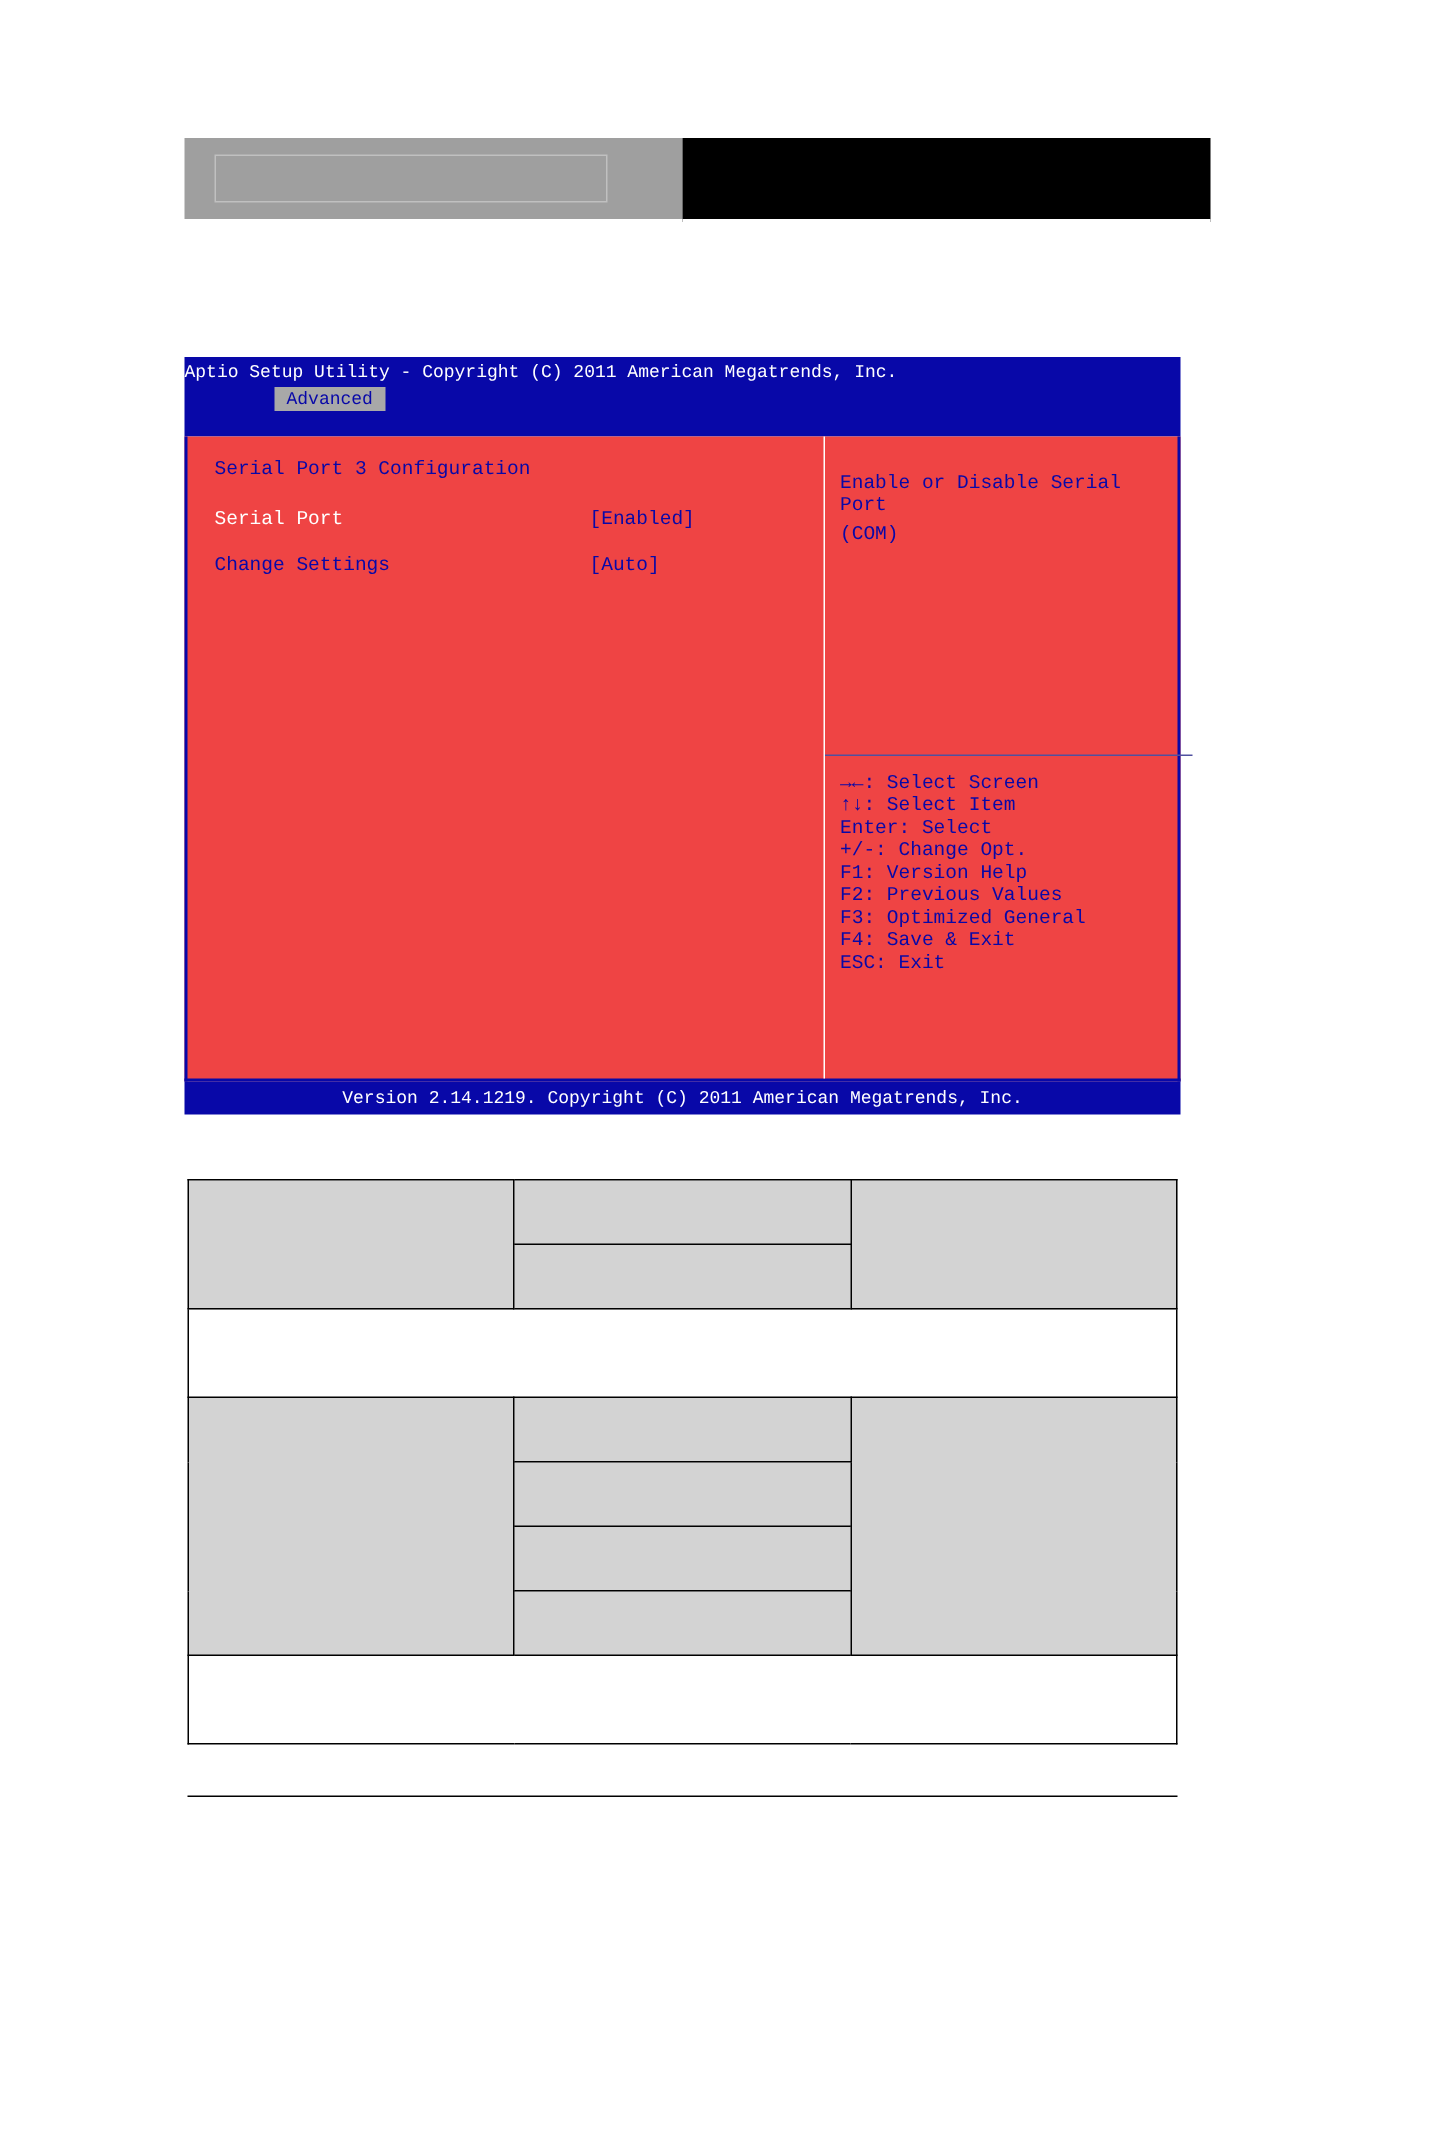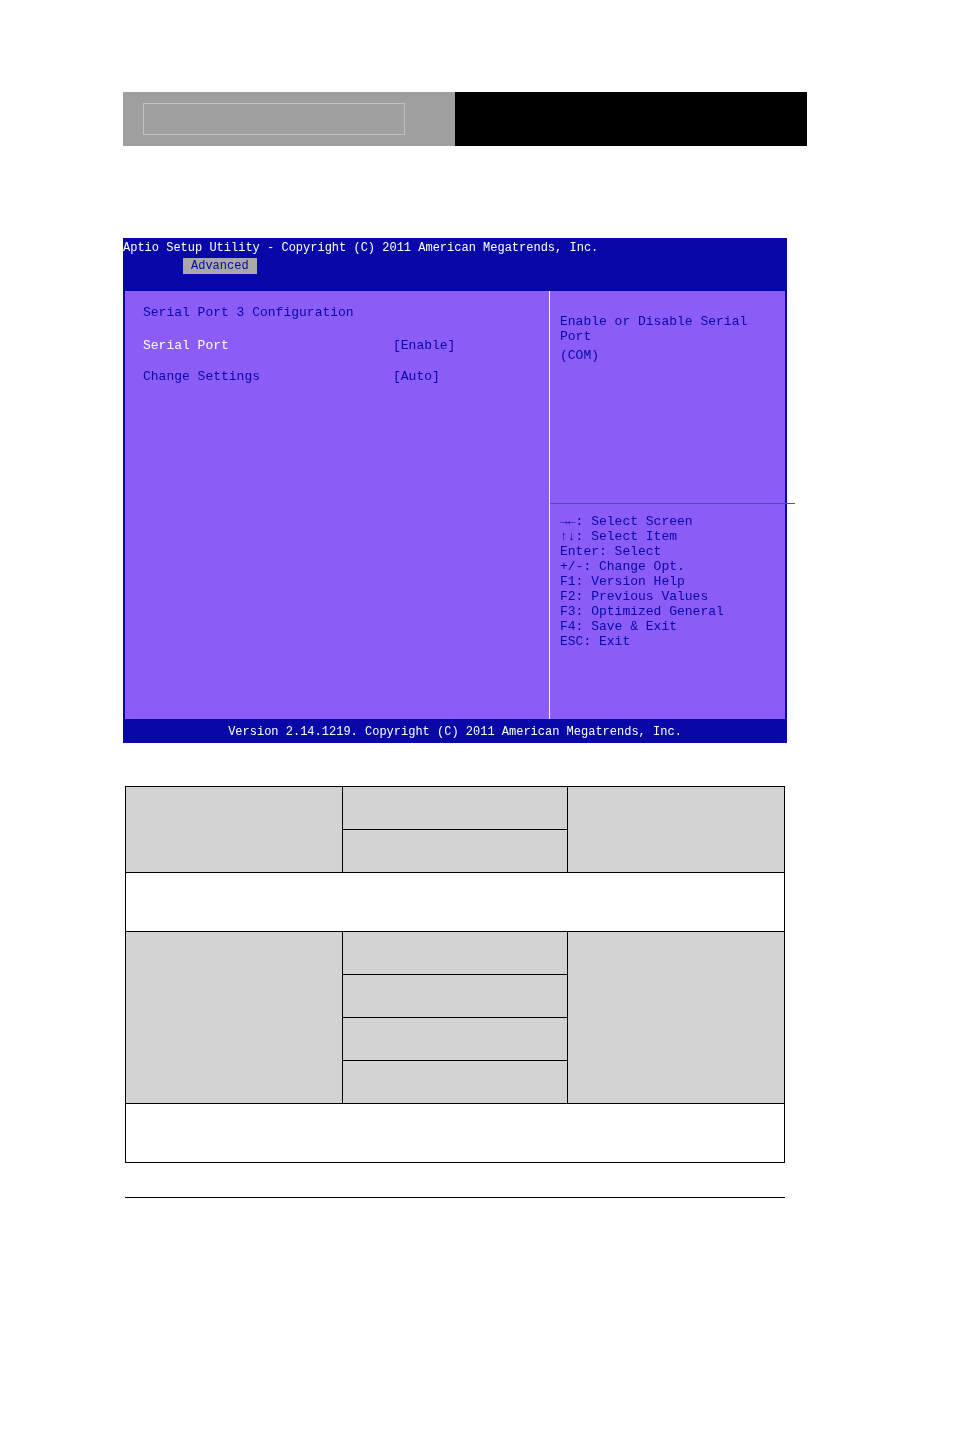--- a/index.html
+++ b/index.html
@@ -5,21 +5,21 @@
 body{margin:0;background:#fff;font-family:"Courier New",monospace;font-size:13px}
 .page{width:954px;height:1434px;position:relative}
 .header{position:absolute;top:92px;left:123px;display:flex}
 .hleft{width:312px;height:54px;background:#9f9f9f;display:flex;align-items:center;padding-left:20px}
 .hleft-inner{width:260px;height:30px;background:#9f9f9f;border:1px solid #c0c0c0}
 .hright{width:352px;height:54px;background:#000;border-bottom:2px solid #fff;display:flex;align-items:center}
 .bios{position:absolute;top:238px;left:123px;width:664px}
 .bios-titlebar{background:#0808a8;color:#fff;text-align:left;padding:3px 0;font-size:12px}
 .bios-tabs{background:#0808a8;padding:0 0 17px 60px}
 .bios-tab{background:#a8a8a8;color:#0808a8;padding:1px 8px;display:inline-block;font-size:12px}
-.bios-body{background:#8b5cf6;display:flex;height:428px;border:2px solid #0808a8;border-top:0}
+.bios-body{background:#ef4444;display:flex;height:428px;border:2px solid #0808a8;border-top:0}
 .bios-left{flex:1;padding:14px 18px;color:#fff}
 .bios-left .heading{color:#0808a8;margin-bottom:18px}
 .bios-left .row{display:flex;margin-bottom:2px}
 .bios-left .lbl{width:250px}
 .bios-left .val{color:#0808a8}
 .bios-left .lblb{width:250px;color:#0808a8}
 .bios-right{width:215px;border-left:1px solid #ffffff;padding:23px 10px;color:#0808a8;position:relative}
 .bios-right .help{margin-bottom:4px}
 .bios-right .sep{border-top:1px solid #5050a0;margin:10px -10px}
 .bios-right .keys{position:absolute;top:202px;left:10px;right:0}
@@ -48,21 +48,21 @@
   <div class="bios">
     <div class="bios-titlebar">Aptio Setup Utility - Copyright (C) 2011 American Megatrends, Inc.</div>
     <div class="bios-tabs">
       <span class="bios-tab">Advanced</span>
     </div>
     <div class="bios-body">
       <div class="bios-left">
         <div class="heading">Serial Port 3 Configuration</div>
         <div class="row">
           <span class="lbl">Serial Port</span>
-          <span class="val">[Enable]</span>
+          <span class="val">[Enabled]</span>
         </div>
         <div style="height:14px"></div>
         <div class="row">
           <span class="lblb">Change Settings</span>
           <span class="val">[Auto]</span>
         </div>
       </div>
       <div class="bios-right">
         <div class="help">Enable or Disable Serial Port</div>
         <div class="help">(COM)</div>

